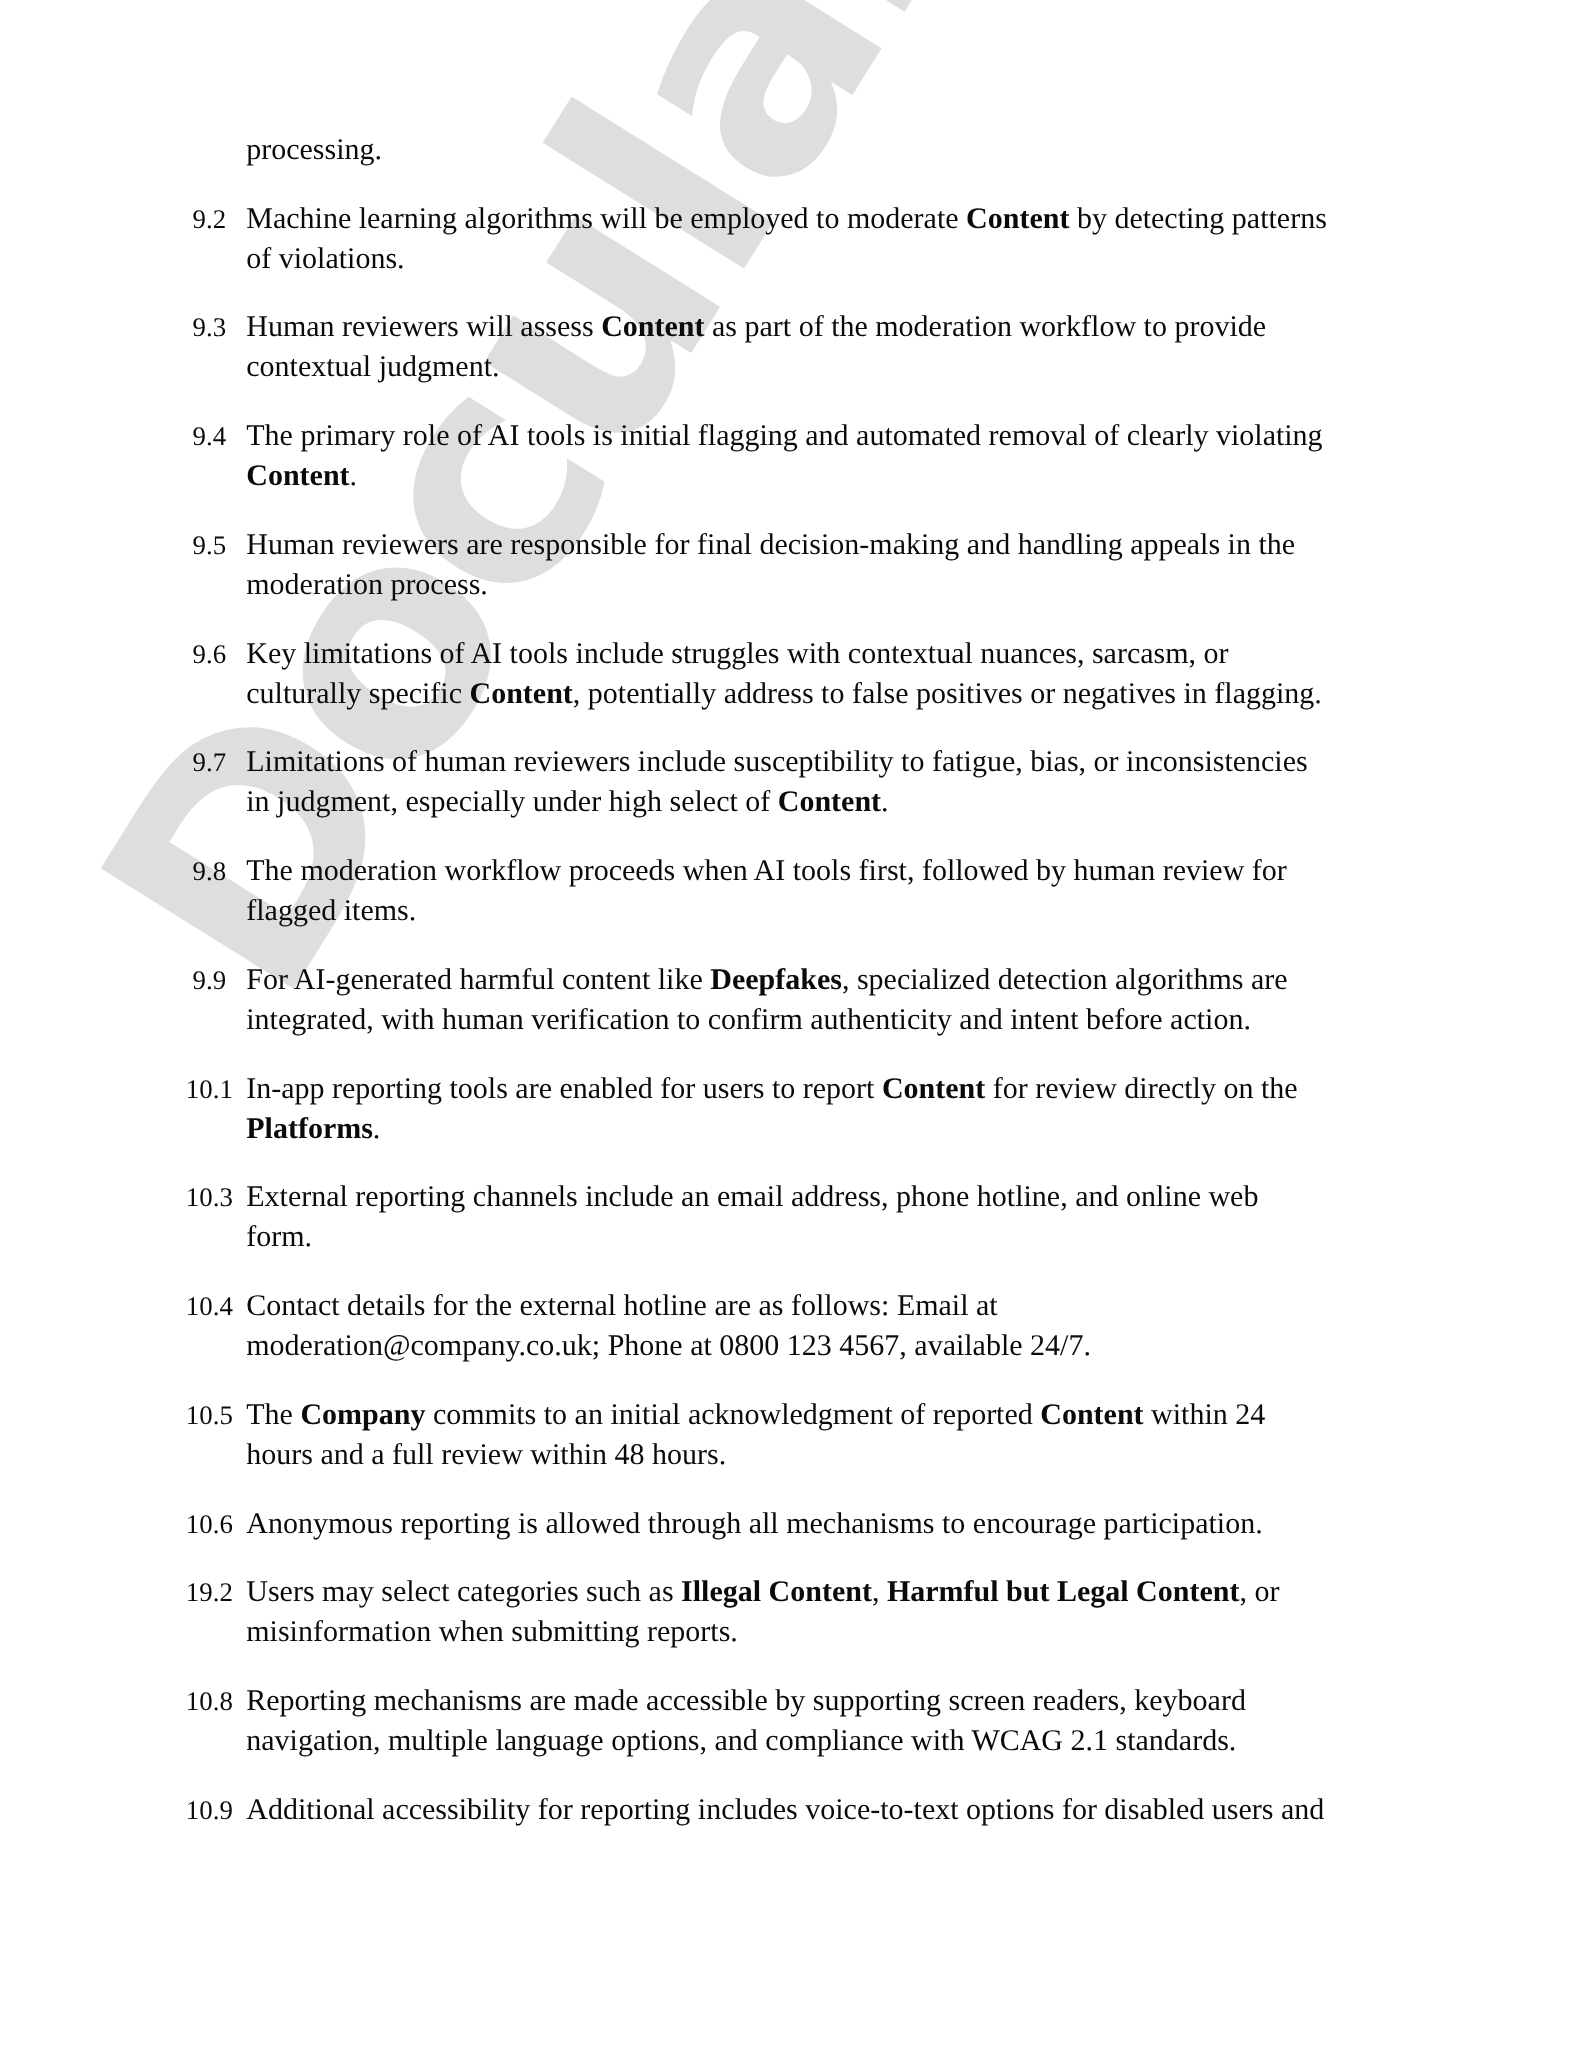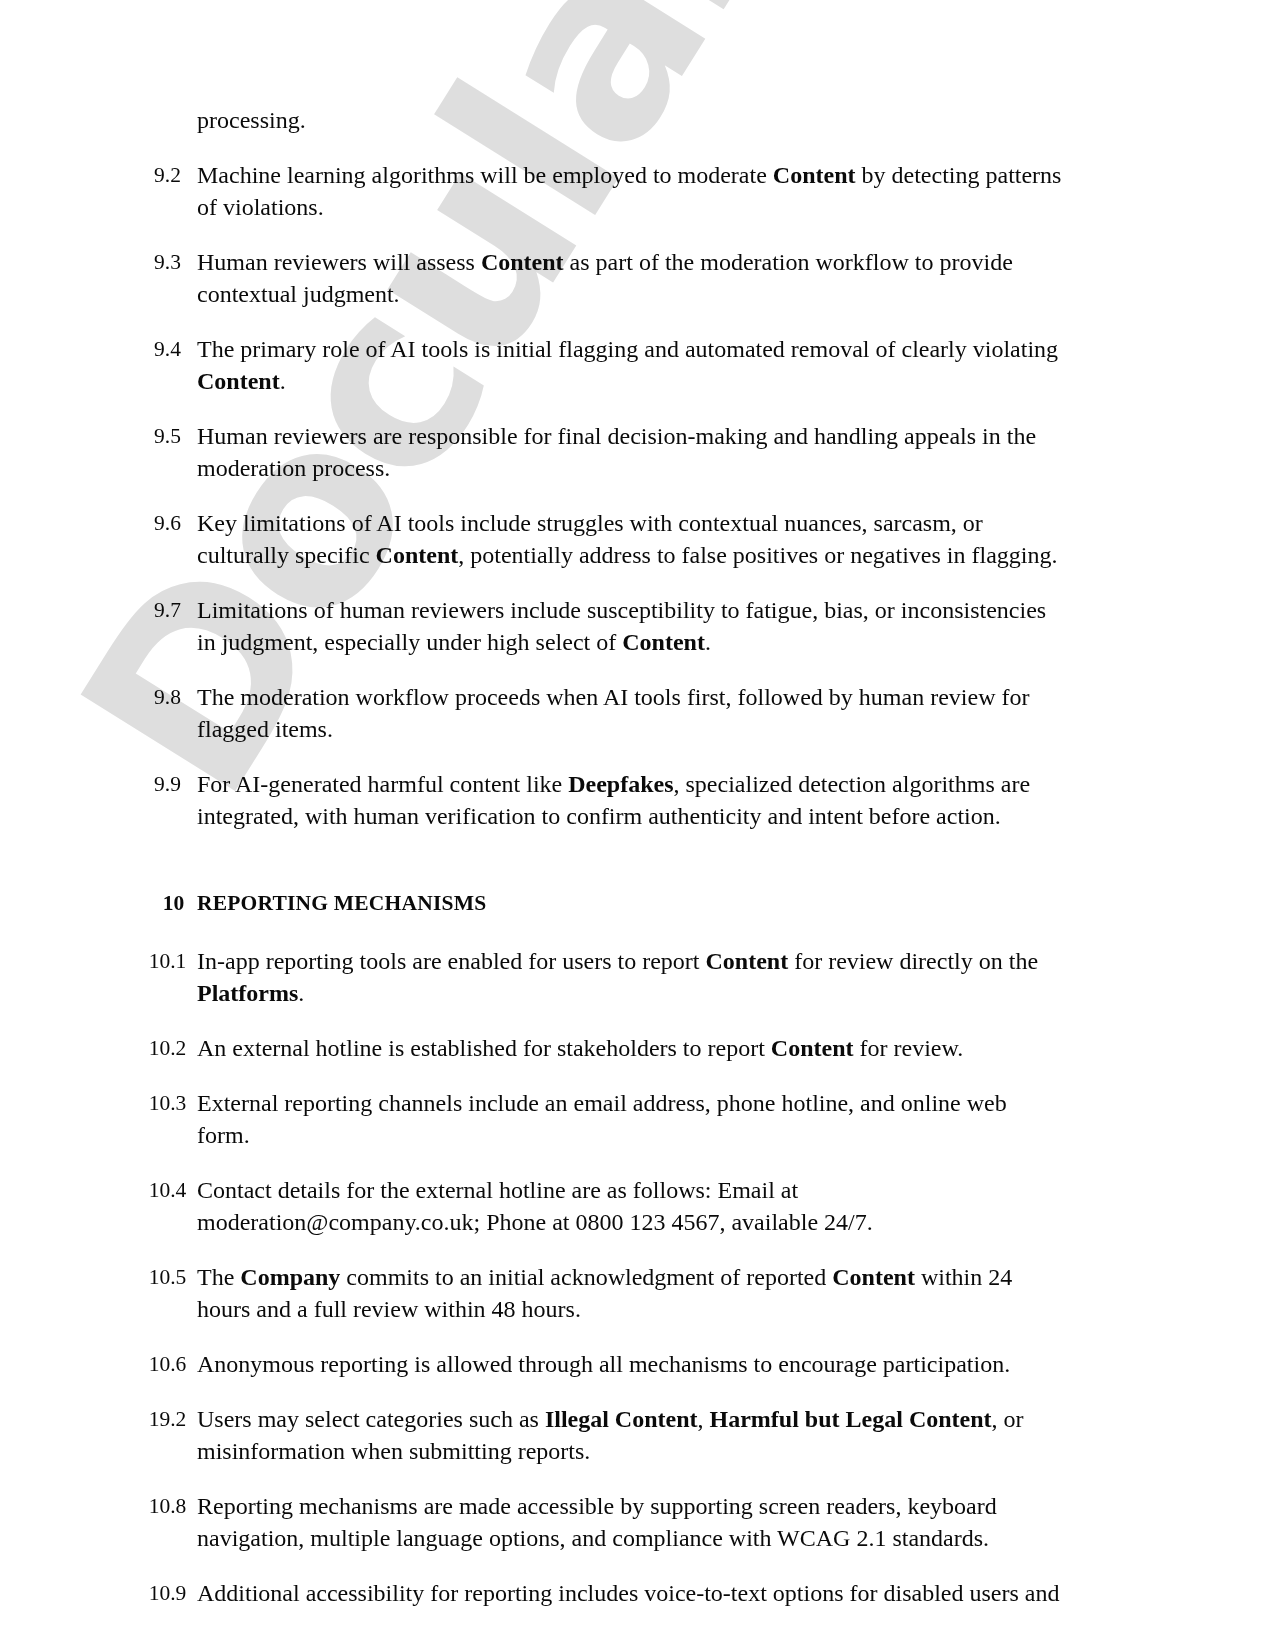--- a/index.html
+++ b/index.html
@@ -147,33 +147,25 @@
         <div class="clause">
           <div class="clause-num">9.8</div>
           <div class="clause-body"><span>The moderation workflow proceeds when AI tools first, followed by human review for flagged items.</span></div>
         </div>
         <div class="clause">
           <div class="clause-num">9.9</div>
           <div class="clause-body"><span>For AI-generated harmful content like </span><b>Deepfakes</b><span>, specialized detection algorithms are integrated, with human verification to confirm authenticity and intent before action.</span></div>
         </div>
       </div>
 
-    <div class="heading">
-      <div class="clause-num">10</div>
-      <div class="heading-text">REPORTING MECHANISMS</div>
-    </div>
 
     <div id="section-10-clauses">
         <div class="clause">
           <div class="clause-num">10.1</div>
           <div class="clause-body"><span>In-app reporting tools are enabled for users to report </span><b>Content</b><span> for review directly on the </span><b>Platforms</b><span>.</span></div>
-        </div>
-        <div class="clause">
-          <div class="clause-num">10.2</div>
-          <div class="clause-body"><span>An external hotline is established for stakeholders to report </span><b>Content</b><span> for review.</span></div>
         </div>
         <div class="clause">
           <div class="clause-num">10.3</div>
           <div class="clause-body"><span>External reporting channels include an email address, phone hotline, and online web form.</span></div>
         </div>
         <div class="clause">
           <div class="clause-num">10.4</div>
           <div class="clause-body"><span>Contact details for the external hotline are as follows: Email at moderation@company.co.uk; Phone at 0800 123 4567, available 24/7.</span></div>
         </div>
         <div class="clause">

